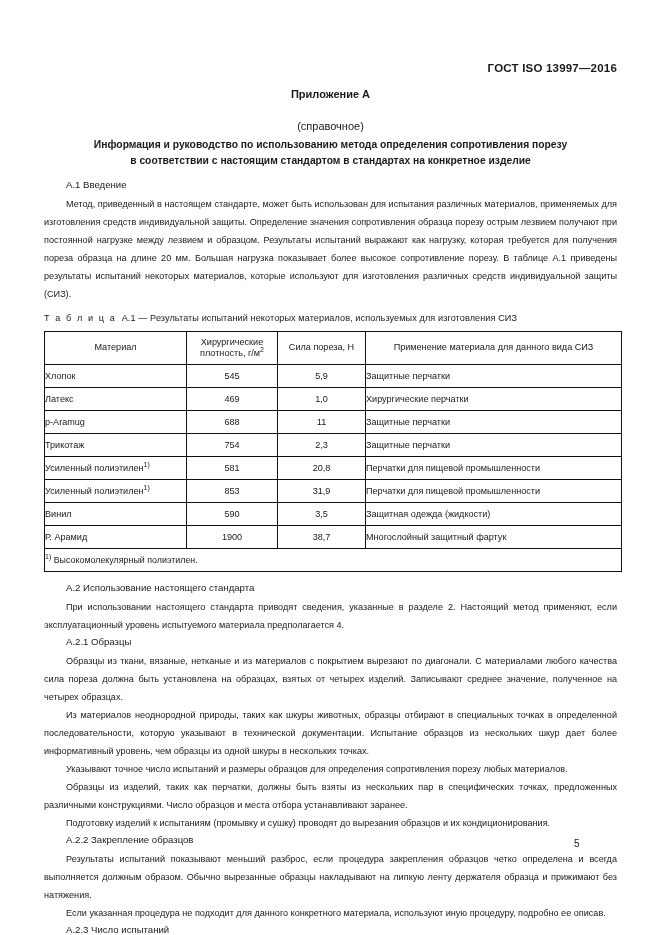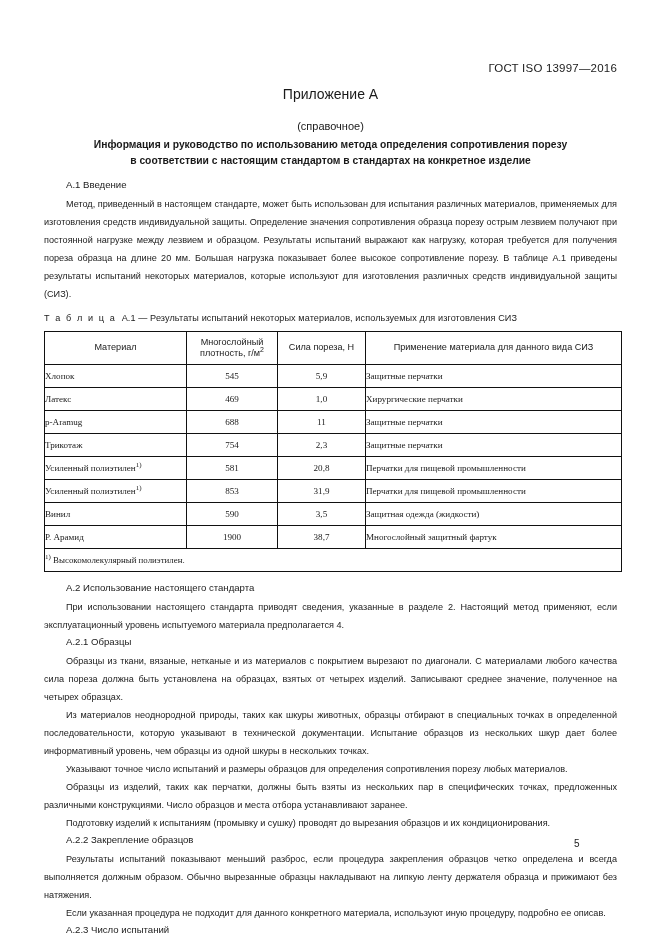--- a/index.html
+++ b/index.html
@@ -24,36 +24,36 @@
     height: 935px;
     overflow: hidden;
   }
 
   
   .page-header {
     position: absolute;
     top: 62px;
     right: 44px;
     font-size: 11.5px;
-    font-weight: normal;
+    font-weight: bold;
     letter-spacing: 0.2px;
     white-space: nowrap;
   }
 
   
   .annex-block {
     position: absolute;
     top: 88px;
     left: 44px;
     width: 573px;
     text-align: center;
   }
   .annex-name {
-    font-size: 14px;
-    font-weight: normal;
+    font-size: 11px;
+    font-weight: bold;
     line-height: 13px;
   }
   .annex-kind {
     font-size: 11px;
     line-height: 13px;
     margin-top: 19px;
   }
 
   .annex-title {
     position: absolute;
@@ -121,21 +121,20 @@
   table.data thead th {
     font-weight: normal;
     text-align: center;
     height: 32px;
     line-height: 11.5px;
     border-bottom-width: 1px;
   }
   table.data tbody td {
     height: 22px;
     line-height: 11px;
-    font-family: Liberation Serif, serif;
   }
   .c-mat  { width: 141px; text-align: left;   padding-left: 6px; }
   .c-dens { width:  90px; text-align: center; }
   .c-force{ width:  87px; text-align: center; }
   .c-use  { width: 255px; text-align: left;   padding-left: 8px; }
 
   sup.fn {
     font-size: 7px;
     vertical-align: super;
     line-height: 0;
@@ -180,21 +179,21 @@
 
     <div class="gap-md"></div>
 
     <p class="table-caption"><span class="tcap-word">Т а б л и ц а</span><span>&nbsp; </span><span>А.1</span><span>&nbsp;</span><span>— Результаты испытаний некоторых материалов, используемых для изготовления СИЗ</span></p>
 
     <table class="data">
       <thead>
         <tr>
           <th class="c-mat">Материал</th>
           <th class="c-dens">
-            <span>Многослойный</span><br>
+            <span>Хирургические</span><br>
             <span>плотность, г/м</span><sup class="fn">2</sup>
           </th>
           <th class="c-force">Сила пореза, Н</th>
           <th class="c-use">Применение материала для данного вида СИЗ</th>
         </tr>
       </thead>
       <tbody id="table-body">
           <tr>
             <td class="c-mat"><span>Хлопок</span></td>
             <td class="c-dens">545</td>

